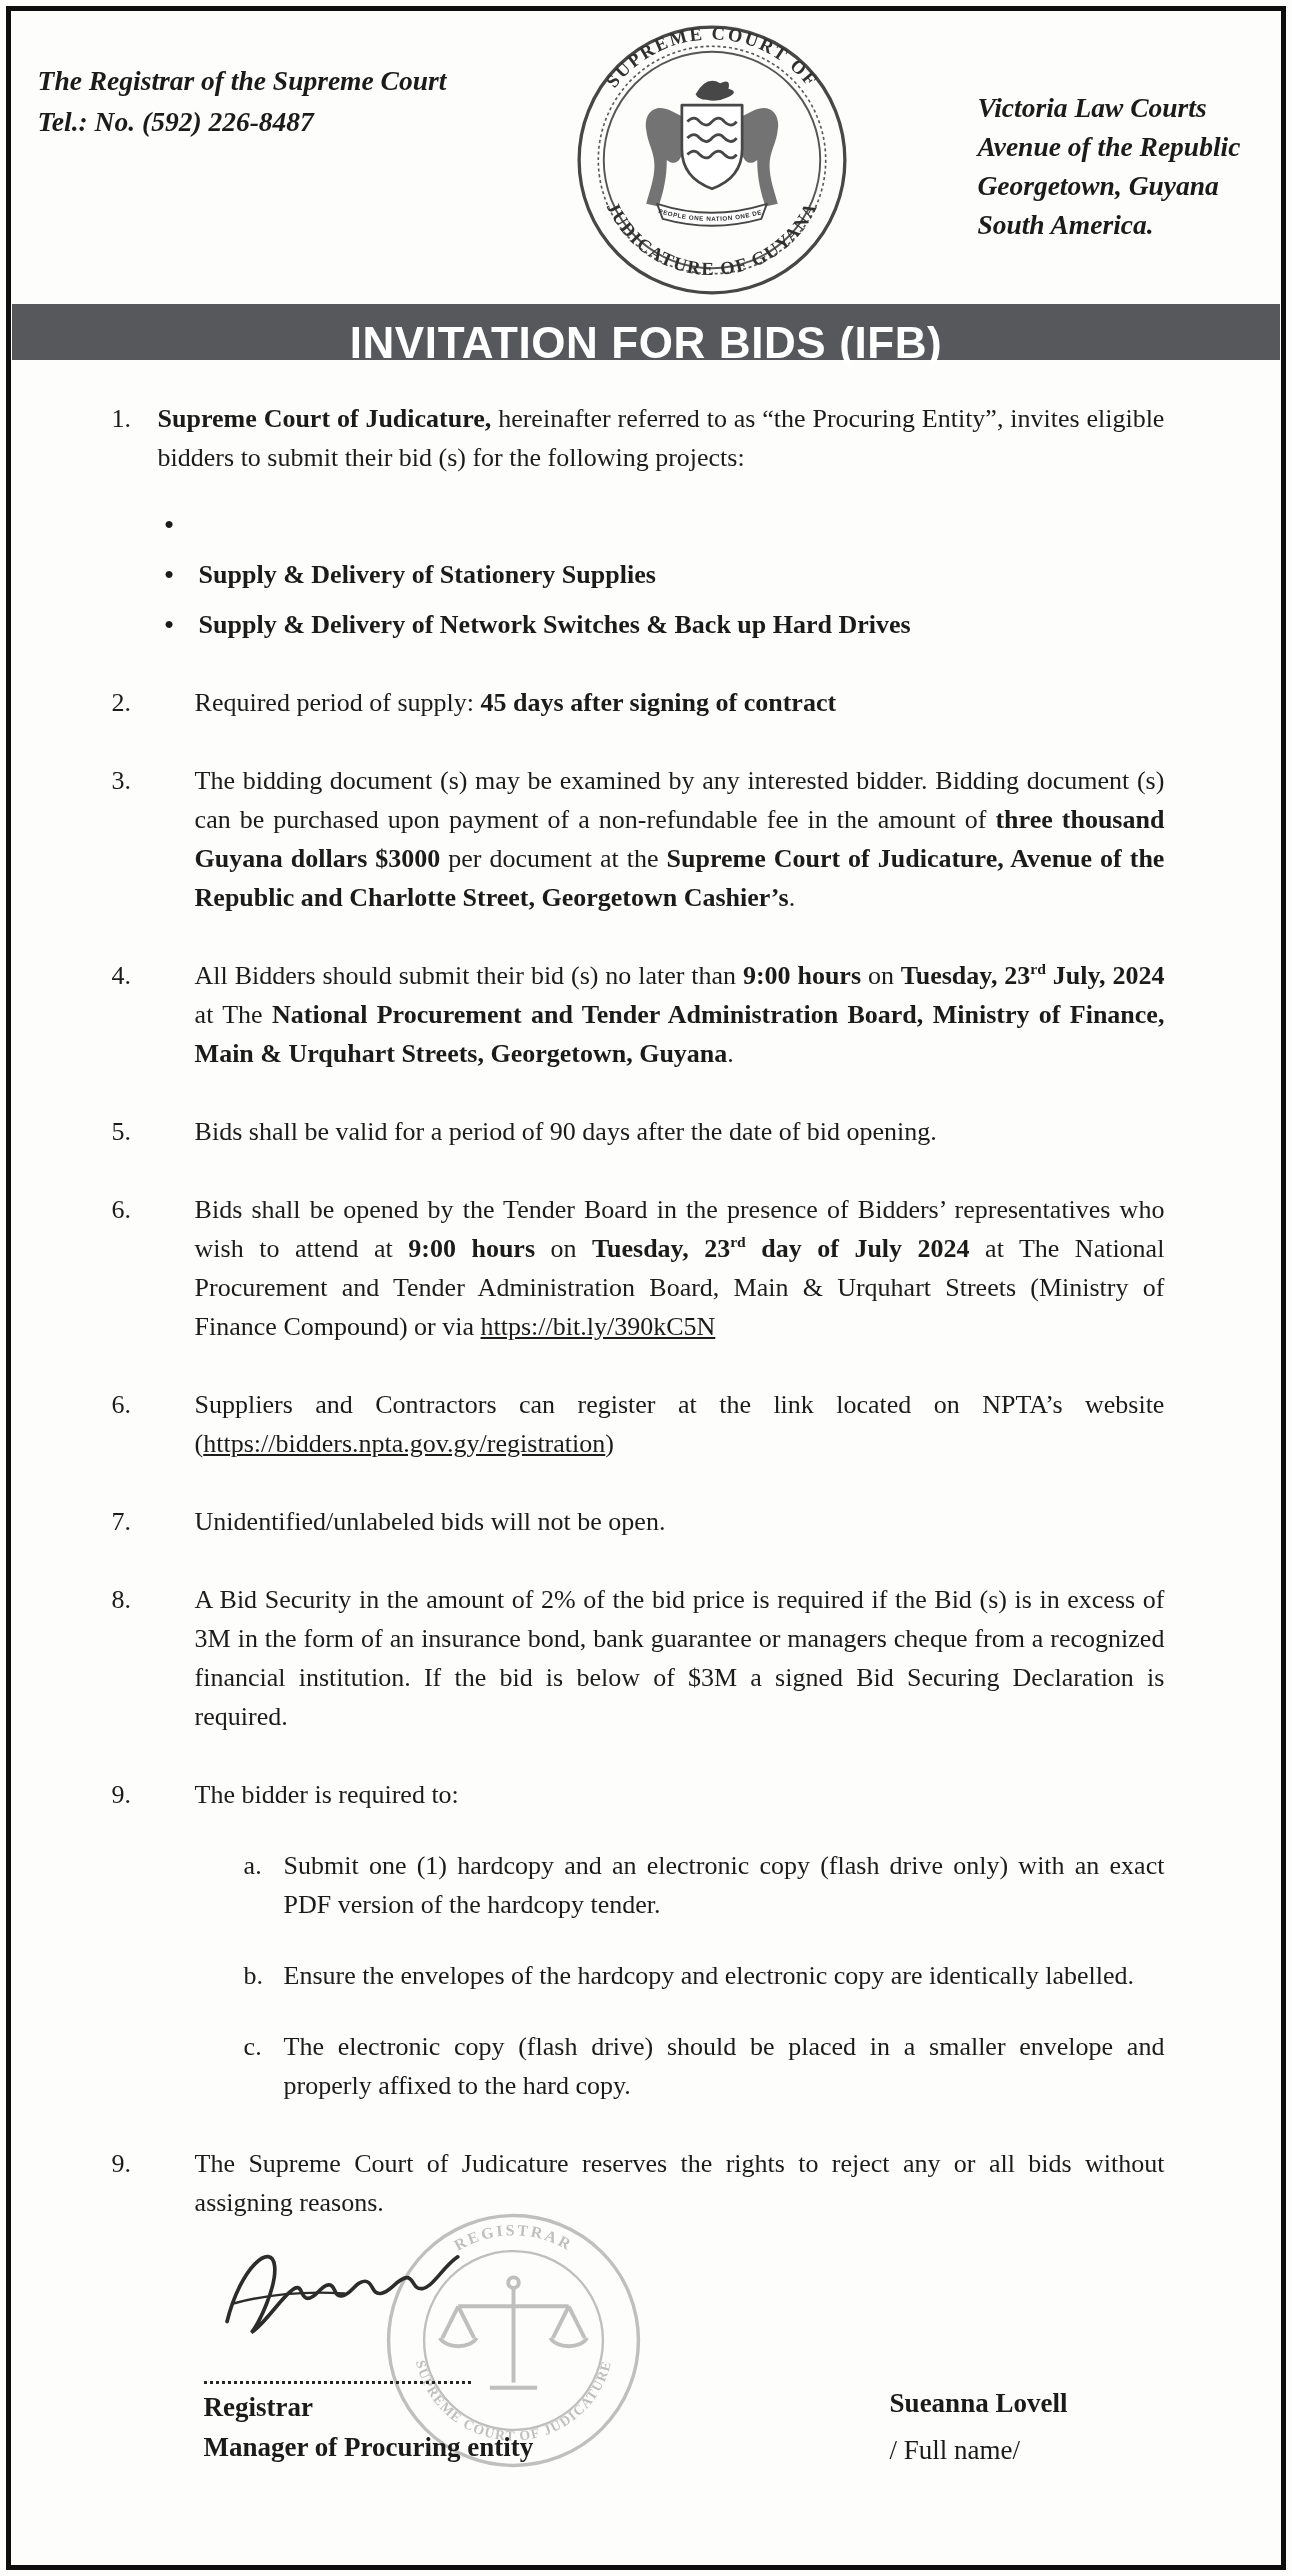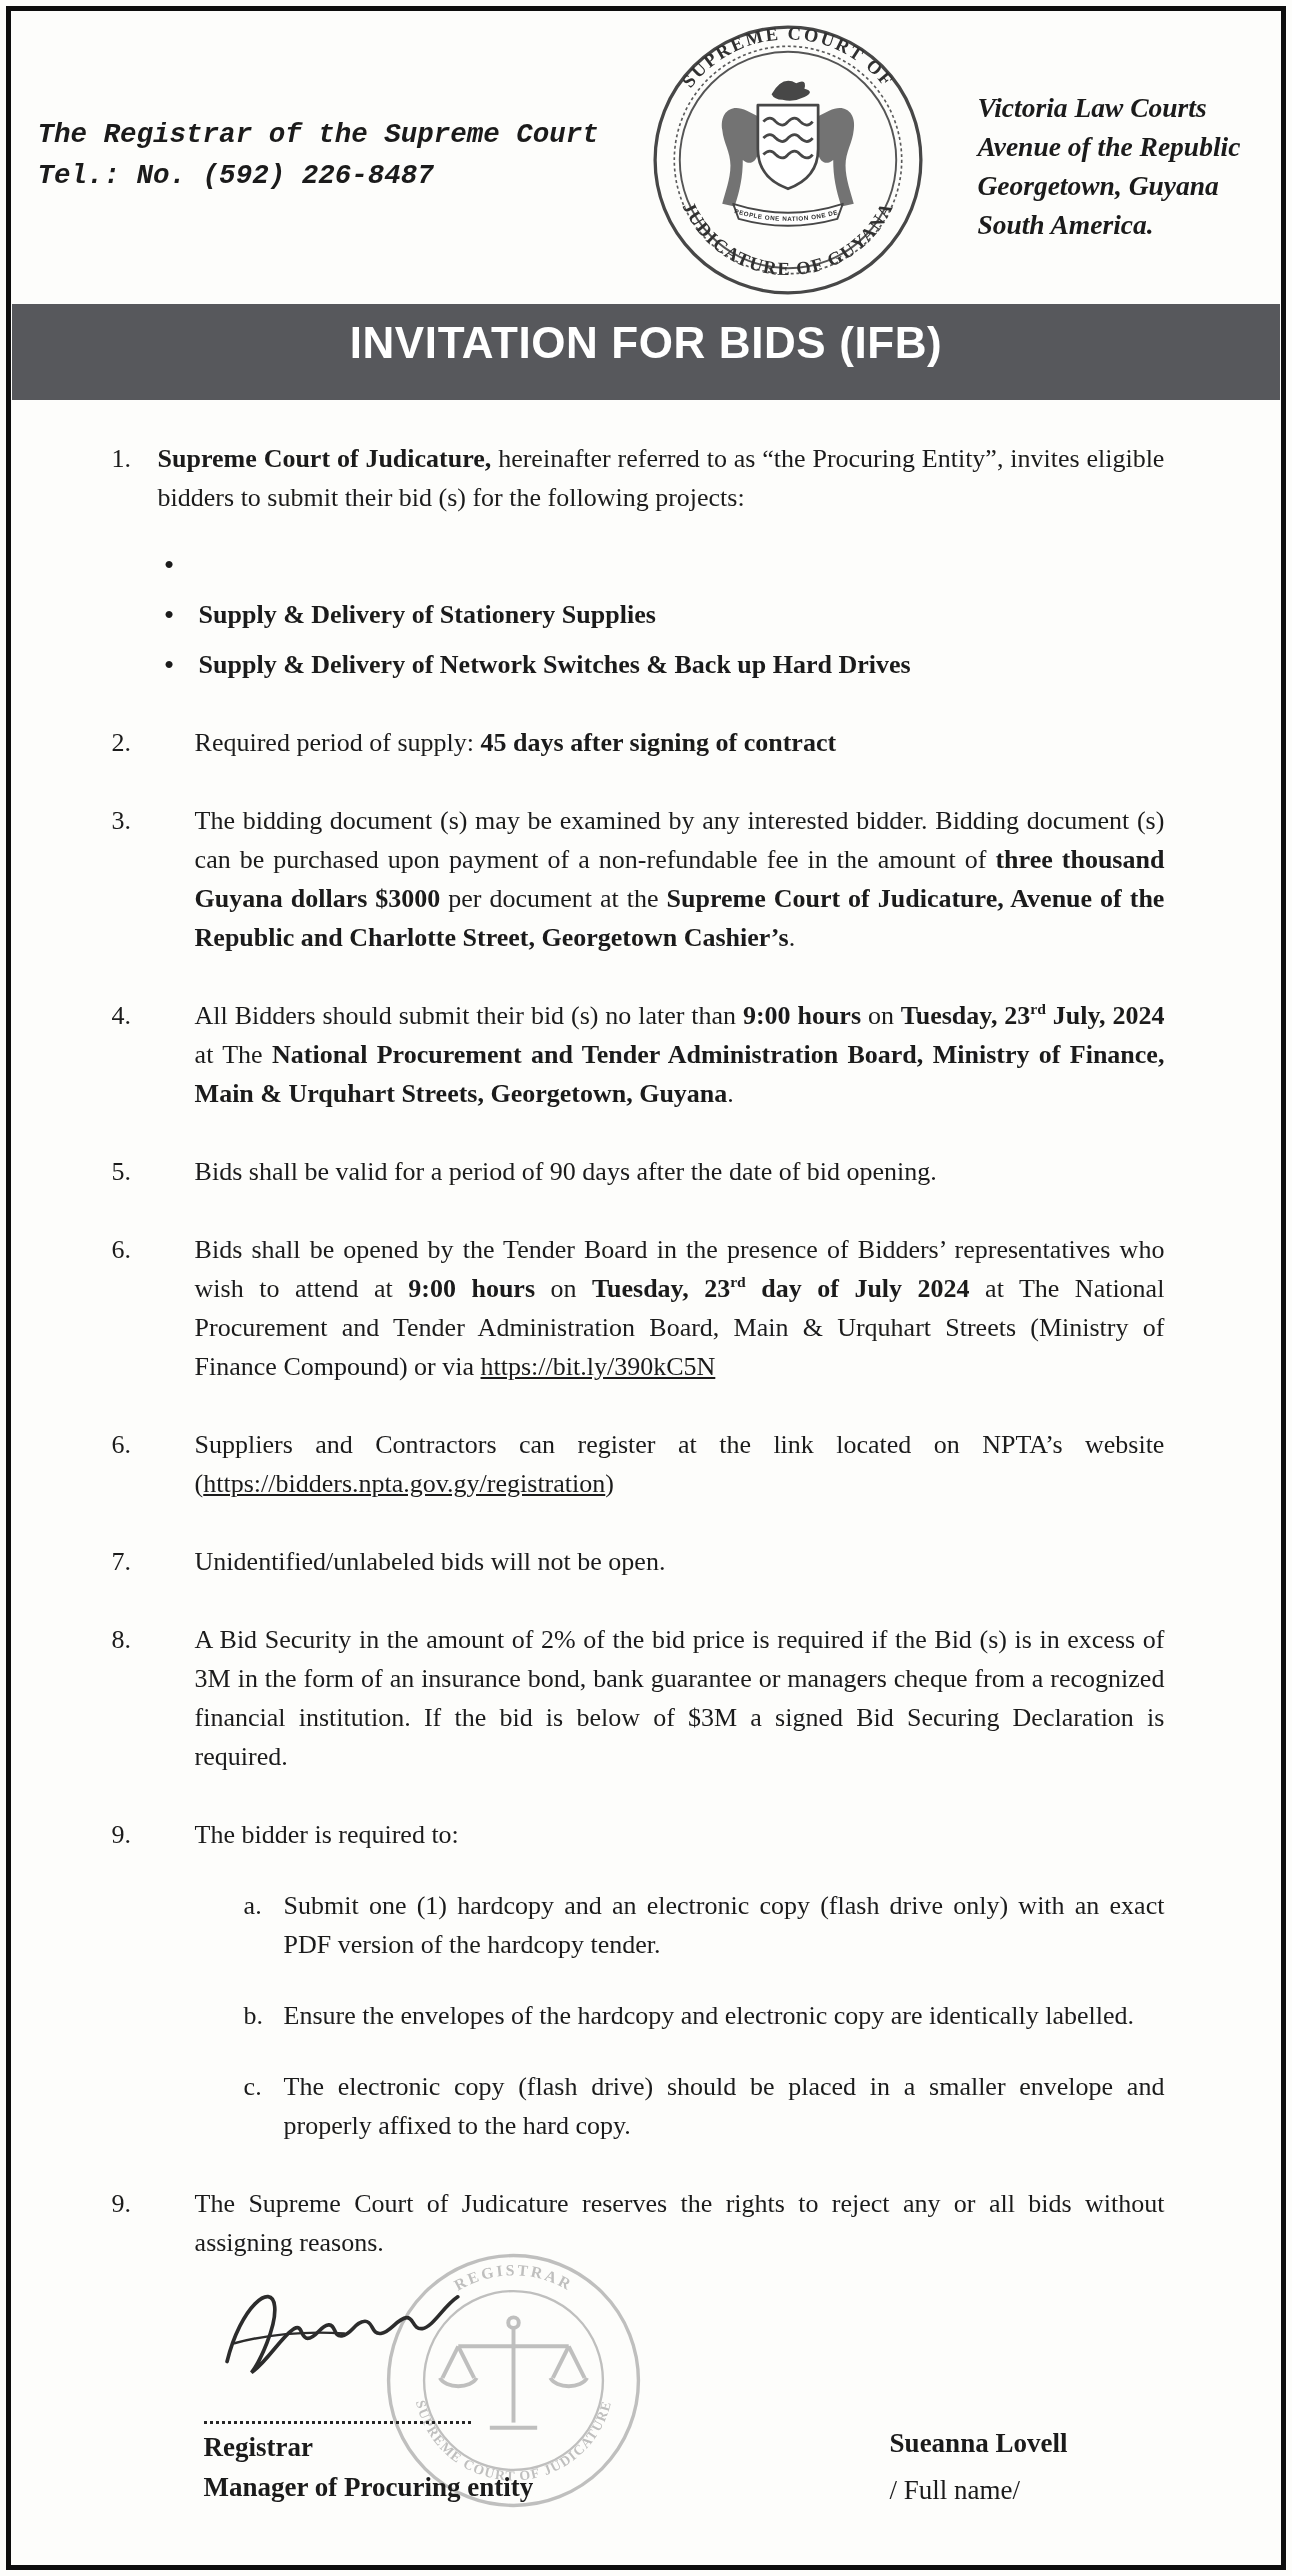--- a/index.html
+++ b/index.html
@@ -4,26 +4,26 @@
 <style>
   html,body{margin:0;padding:0;background:#ffffff;}
   .page{position:relative;width:1292px;height:2576px;background:#fdfdfb;overflow:hidden;
         font-family:"Liberation Serif", serif;color:#1b1b1b;}
   .frame{position:absolute;inset:6.1px;border:5.5px solid #0e0e0e;}
   .content{position:absolute;inset:11.6px;overflow:hidden;}
 
   
   .header{height:292px;box-sizing:border-box;display:flex;justify-content:space-between;
           align-items:flex-start;padding:11px 40px 0 26px;}
-  .hdr-left{margin-top:91px;font-size:27.5px;font-weight:700;font-style:italic;line-height:1.5;font-family:Liberation Mono, monospace;}
+  .hdr-left{margin-top:37px;font-size:27.5px;font-weight:700;font-style:italic;line-height:1.5;}
   .hdr-right{margin-top:65px;font-size:27.5px;font-weight:700;font-style:italic;line-height:1.42;}
   .seal-wrap{width:274px;height:274px;flex:none;}
 
   
-  .banner{height:96px;background:#57585c;color:#ffffff;text-align:center;line-height:78px;
+  .banner{height:56px;background:#57585c;color:#ffffff;text-align:center;line-height:78px;
           font-family:"Liberation Sans", sans-serif;font-weight:700;font-size:44px;letter-spacing:0.6px;}
 
   
   .doc-body{padding:39px 116px 0 100px;font-size:26px;line-height:39px;}
   .item{display:flex;margin-top:39px;}
   .item.first{margin-top:0;}
   .num{flex:none;width:83px;}
   .item.first .num{width:46px;}
   .txt{flex:1;text-align:justify;}
   .b{font-weight:700;}

